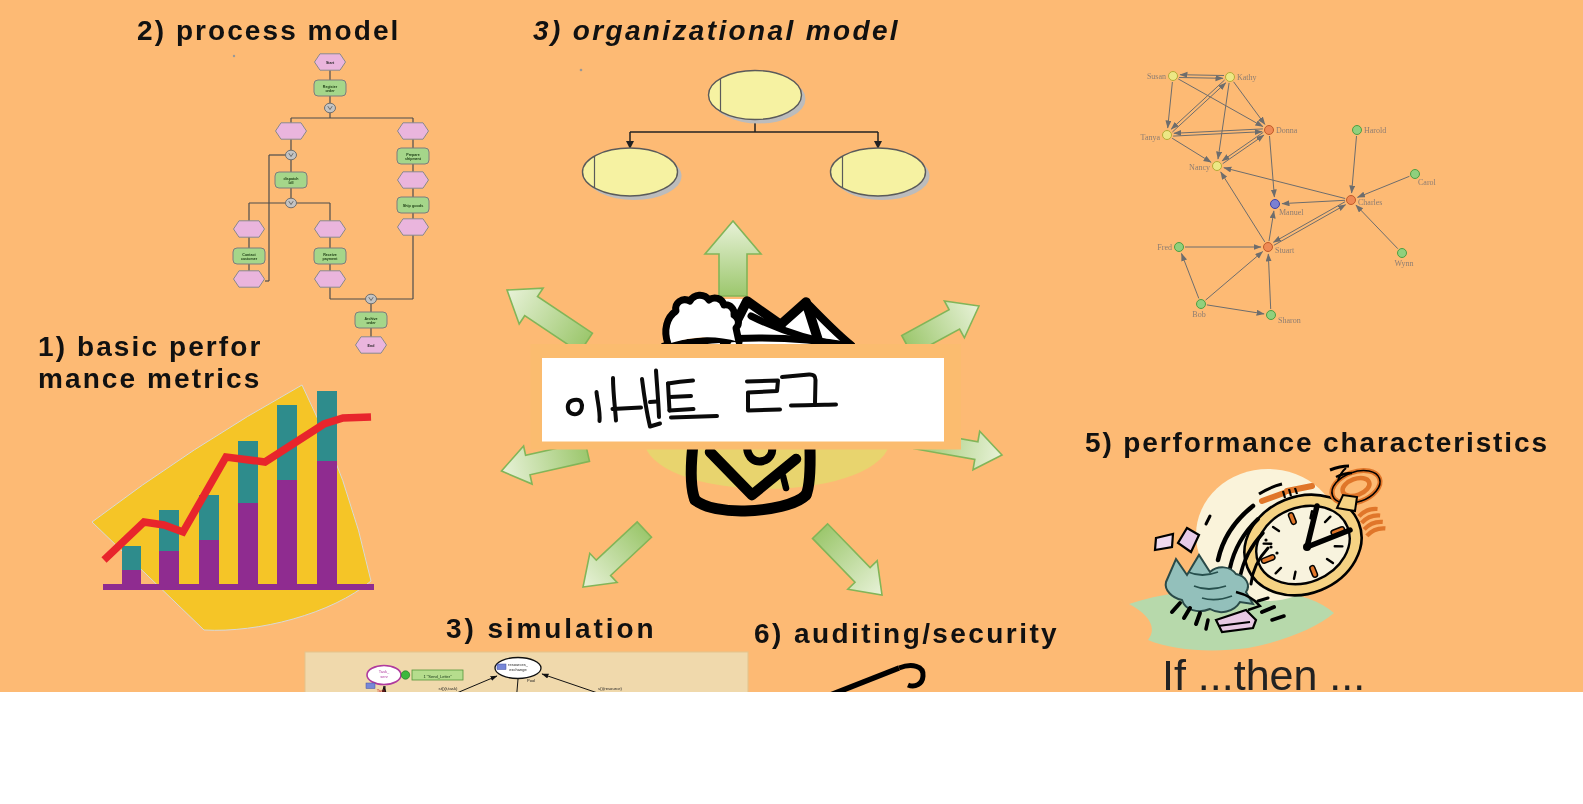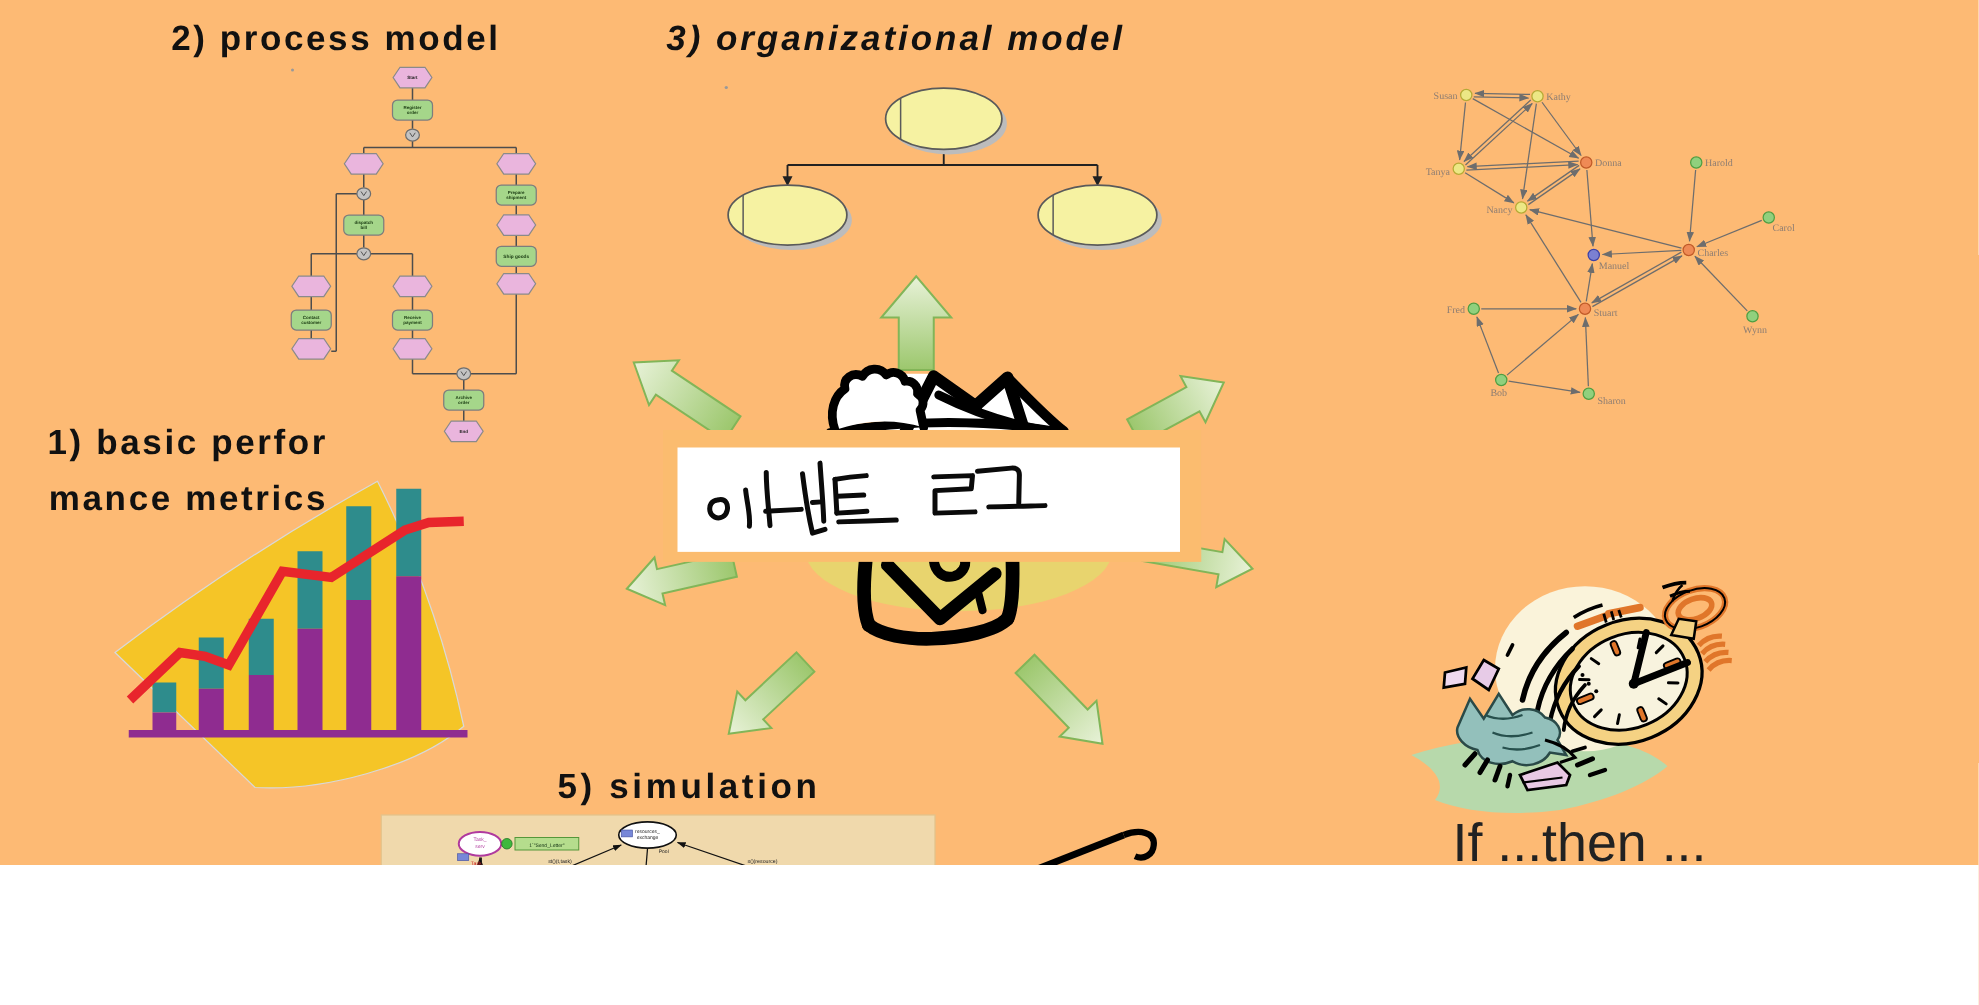--- a/index.html
+++ b/index.html
@@ -4,22 +4,24 @@
 <style>
 html,body{margin:0;padding:0;background:#ffffff;}
 #page{position:relative;width:1583px;height:692px;background:#fdba74;overflow:hidden;font-family:"Liberation Sans",sans-serif;}
 .ttl{position:absolute;font-weight:bold;color:#111111;font-size:28px;white-space:nowrap;}
 </style>
 </head>
 <body>
 <div id="page">
 <div class="ttl" style="left:137px;top:15px;letter-spacing:2.07px;">2) process model</div>
 <div class="ttl" style="left:533px;top:15px;letter-spacing:2.36px;font-style:italic;">3) organizational model</div>
-<div class="ttl" style="left:38px;top:331px;line-height:45px;letter-spacing:2.1px;text-align:right;">1) basic perfor<br>mance metrics</div>
-<div class="ttl" style="left:446px;top:613px;letter-spacing:2.9px;">5) simulation</div>
+<div class="ttl" style="left:38px;top:331px;line-height:32px;letter-spacing:2.1px;">1) basic perfor<br>mance metrics</div>
+<div class="ttl" style="left:1085px;top:427px;letter-spacing:1.87px;">5) performance characteristics</div>
+<div class="ttl" style="left:446px;top:613px;letter-spacing:2.9px;">3) simulation</div>
+<div class="ttl" style="left:754px;top:618px;letter-spacing:2.42px;">6) auditing/security</div>
 <div style="position:absolute;left:766px;top:773px;font-size:23px;color:#333;">–5–</div>
 <div style="position:absolute;left:1162px;top:651px;font-size:43px;color:#222;">If ...then ...</div>
 
 <svg style="position:absolute;left:220px;top:40px" width="235" height="320" viewBox="220 40 235 320">
       <line x1="330" y1="70" x2="330" y2="80" stroke="#4d4d4d" stroke-width="1.2"></line>
       <line x1="330" y1="96" x2="330" y2="103" stroke="#4d4d4d" stroke-width="1.2"></line>
       <line x1="330" y1="113" x2="330" y2="118" stroke="#4d4d4d" stroke-width="1.2"></line>
       <line x1="291" y1="118" x2="413" y2="118" stroke="#4d4d4d" stroke-width="1.2"></line>
       <line x1="291" y1="118" x2="291" y2="123" stroke="#4d4d4d" stroke-width="1.2"></line>
       <line x1="413" y1="118" x2="413" y2="123" stroke="#4d4d4d" stroke-width="1.2"></line>

